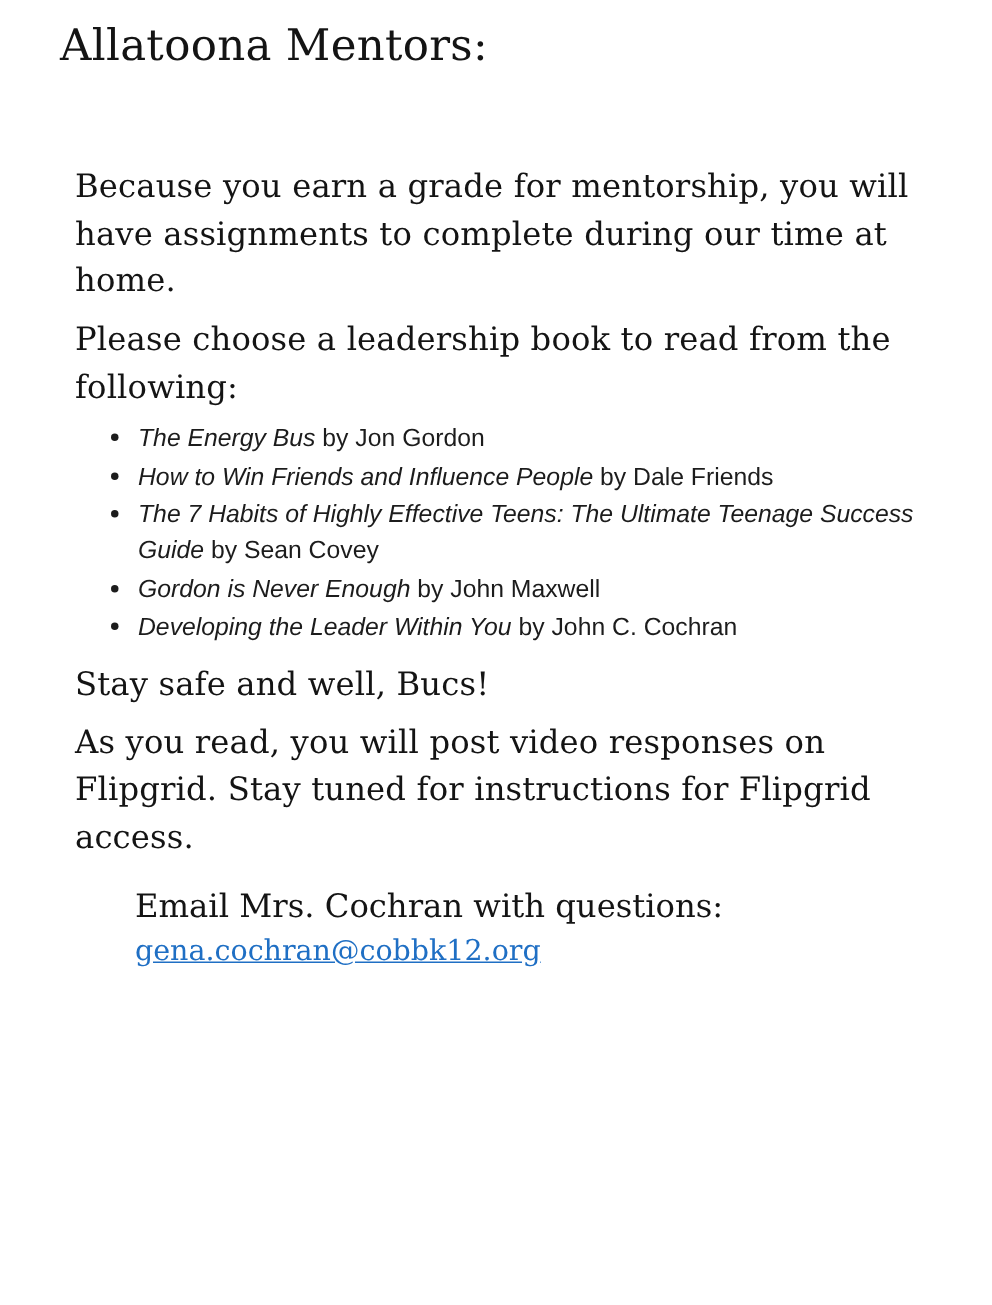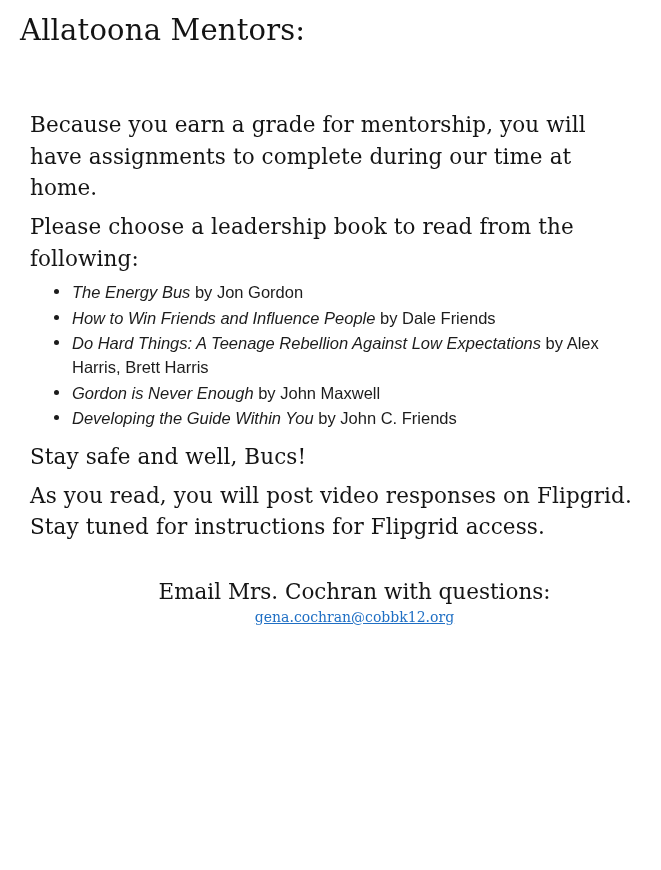--- a/index.html
+++ b/index.html
@@ -12,21 +12,21 @@
     background: #ffffff;
     font-family: "DejaVu Serif", serif;
     color: #1a1a1a;
     overflow: hidden;
   }
   .page {
     position: relative;
     width: 661px;
     height: 870px;
     box-sizing: border-box;
-    padding: 14px 22px 0 20px;
+    padding: 14px 22px 0 40px;
   }
   .doc-title {
     font-family: "DejaVu Serif", serif;
     font-size: 29px;
     line-height: 1.15;
     font-weight: 400;
     letter-spacing: 0.2px;
     margin: 0 0 0 0;
     color: #141414;
   }
@@ -68,34 +68,33 @@
     font-style: italic;
     text-align: center;
   }
   .book-author {
     font-style: normal;
   }
   .signoff {
     margin-top: 10px;
   }
   .email-block {
-    margin-top: 34px;
+    margin-top: 16px;
     padding-left: 50px;
-    text-align: center;
   }
   .email-label {
     font-family: "DejaVu Serif", serif;
     font-size: 21.5px;
     line-height: 1.4;
     color: #141414;
     margin: 0;
   }
   .email-link {
     font-family: "DejaVu Serif", serif;
-    font-size: 14px;
+    font-size: 19px;
     line-height: 1.4;
     color: #1f6fc4;
     text-decoration: underline;
     display: inline-block;
     margin-top: 1px;
     cursor: pointer;
   }
 </style>
 </head>
 <body>
@@ -111,27 +110,27 @@
   <p class="para tight">Please choose a leadership book to read from the following:</p>
 
   <ul class="book-list">
     <li>
       <span class="book-title">The Energy Bus</span><span class="book-author"> by Jon Gordon</span>
     </li>
     <li>
       <span class="book-title">How to Win Friends and Influence People</span><span class="book-author"> by Dale Friends</span>
     </li>
     <li>
-      <span class="book-title">Do Hard Things: A Teenage Rebellion Against Low Expectations</span><span class="book-author"> by Alex Harris, Brett Harris</span>
+      <span class="book-title">The 7 Habits of Highly Effective Teens: The Ultimate Teenage Success Guide</span><span class="book-author"> by Sean Covey</span>
     </li>
     <li>
       <span class="book-title">Gordon is Never Enough</span><span class="book-author"> by John Maxwell</span>
     </li>
     <li>
-      <span class="book-title">Developing the Guide Within You</span><span class="book-author"> by John C. Friends</span>
+      <span class="book-title">Developing the Leader Within You</span><span class="book-author"> by John C. Cochran</span>
     </li>
   </ul>
 
   <p class="para signoff">Stay safe and well, Bucs!</p>
 
   <p class="para">As you read, you will post video responses on Flipgrid. Stay tuned for instructions for Flipgrid access.</p>
 
   <div class="email-block">
     <p class="email-label">Email Mrs. Cochran with questions:</p>
     <a class="email-link" href="#">gena.cochran@cobbk12.org</a>

